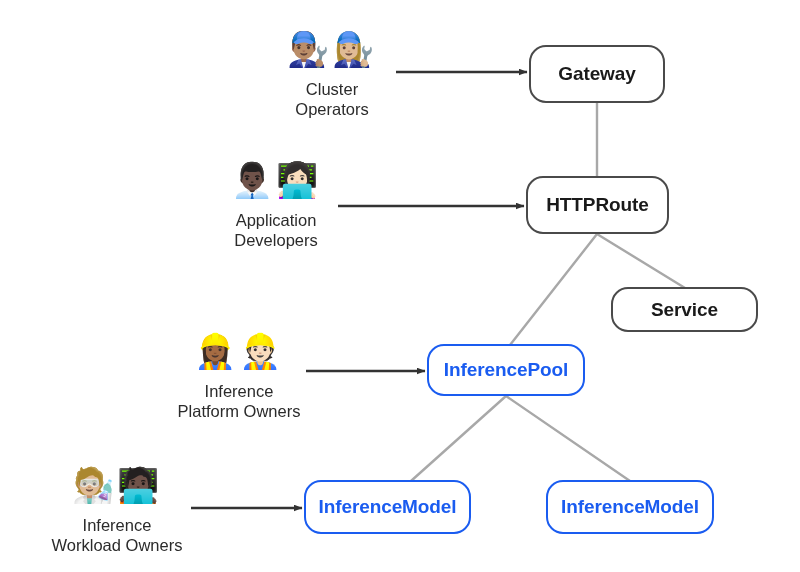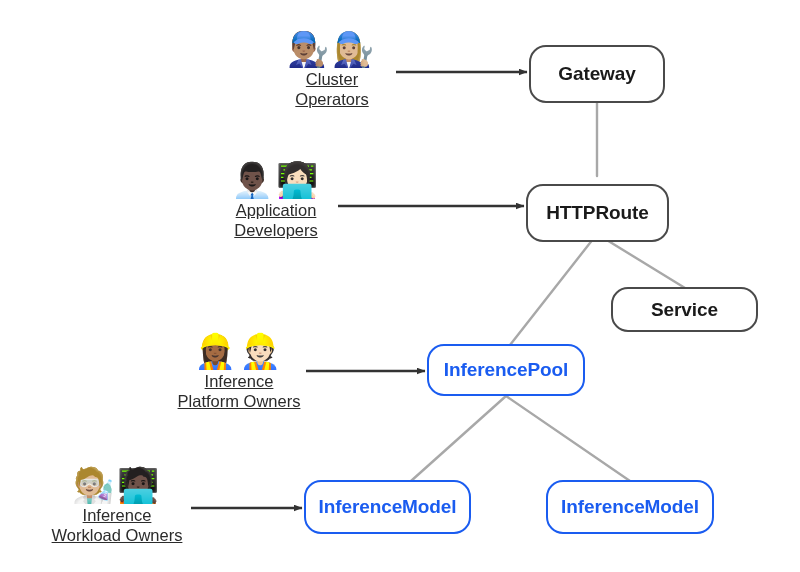--- a/index.html
+++ b/index.html
@@ -45,21 +45,21 @@
     color: #1a1a1a;
     font-size: 19px;
   }
   .node.blue {
     border: 2.5px solid #1a5cf0;
     color: #1a5cf0;
     font-size: 19px;
   }
 
   #node-gateway    { left: 529px; top: 45px;  width: 136px; height: 58px; }
-  #node-httproute  { left: 526px; top: 184px; width: 143px; height: 58px; }
+  #node-httproute  { left: 526px; top: 176px; width: 143px; height: 58px; }
   #node-service    { left: 611px; top: 287px; width: 147px; height: 45px; }
   #node-pool       { left: 427px; top: 344px; width: 158px; height: 52px; }
   #node-model-1    { left: 304px; top: 480px; width: 167px; height: 54px; }
   #node-model-2    { left: 546px; top: 480px; width: 168px; height: 54px; }
 
   
   .actor {
     position: absolute;
     display: flex;
     flex-direction: column;
@@ -70,23 +70,22 @@
     font-size: 34px;
     line-height: 40px;
     letter-spacing: 2px;
     white-space: nowrap;
     font-family: "DejaVu Sans", sans-serif;
   }
   .actor-label {
     font-size: 16.5px;
     line-height: 20px;
     color: #2b2b2b;
-    margin-top: 0;
+    margin-top: 10px;
     white-space: pre-line;
-    text-decoration: underline;
   }
 
   #actor-cluster-operators { left: 262px; top: 29px;  width: 140px; }
   #actor-app-developers    { left: 206px; top: 160px; width: 140px; }
   #actor-platform-owners   { left: 164px; top: 331px; width: 150px; }
   #actor-workload-owners   { left: 42px;  top: 465px; width: 150px; }
 </style>
 </head>
 <body>
 

